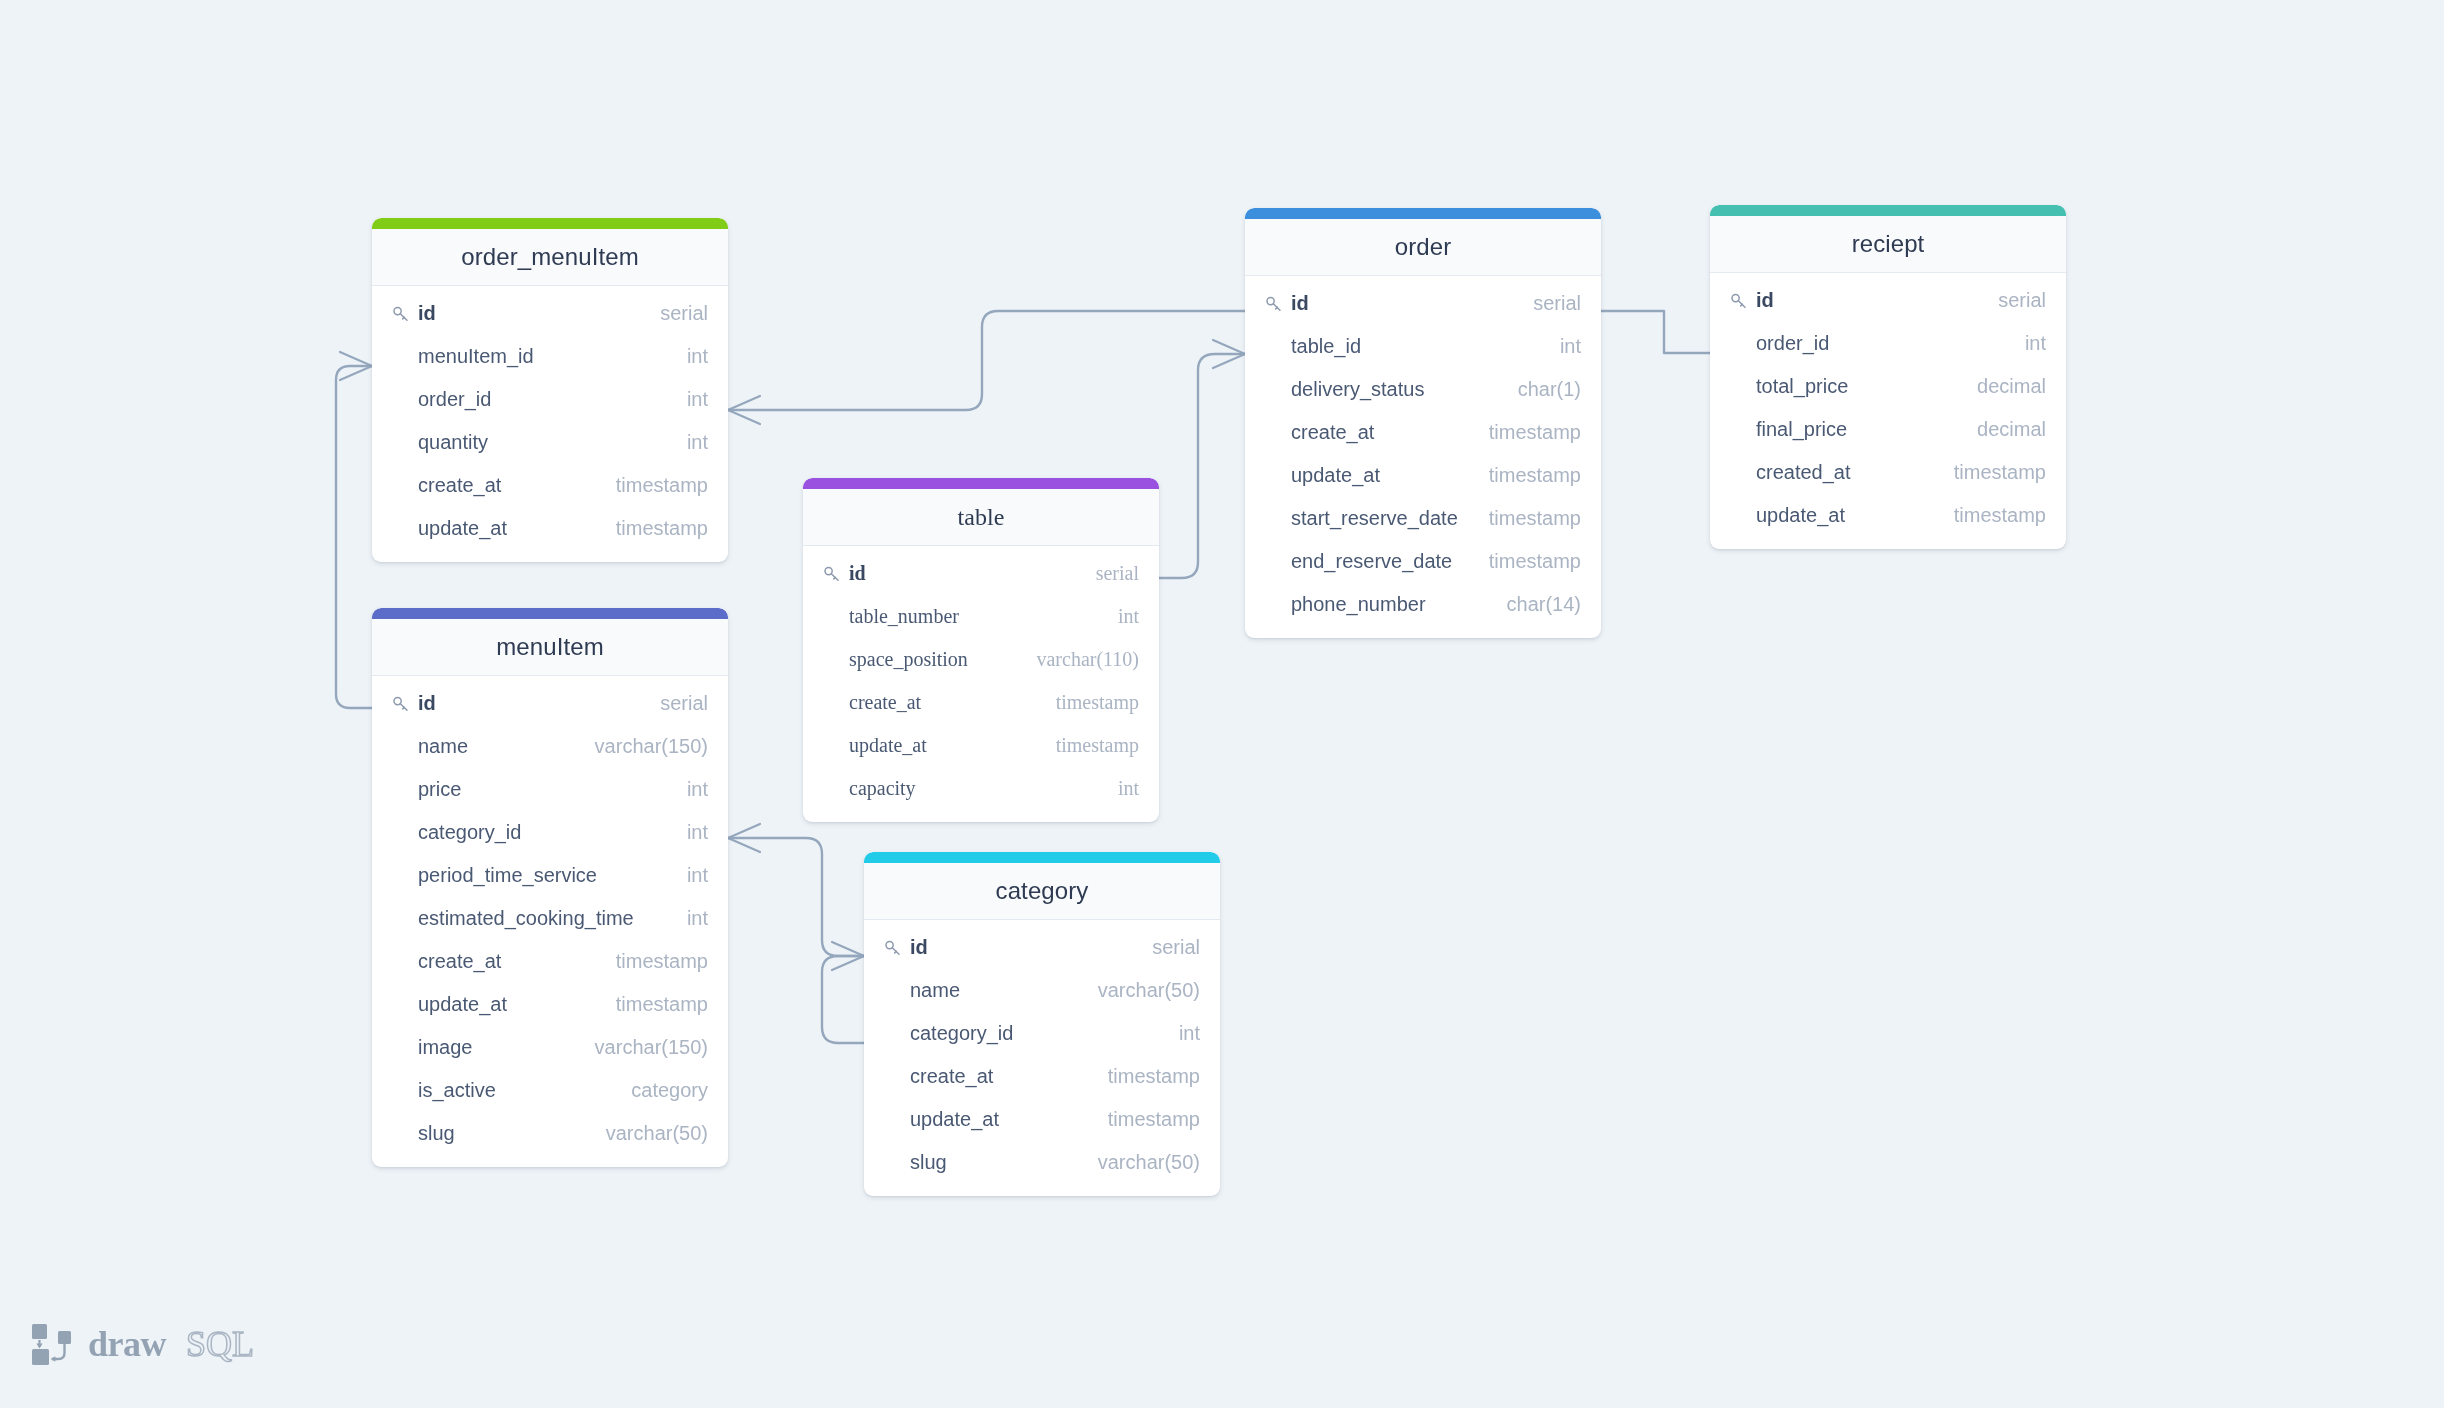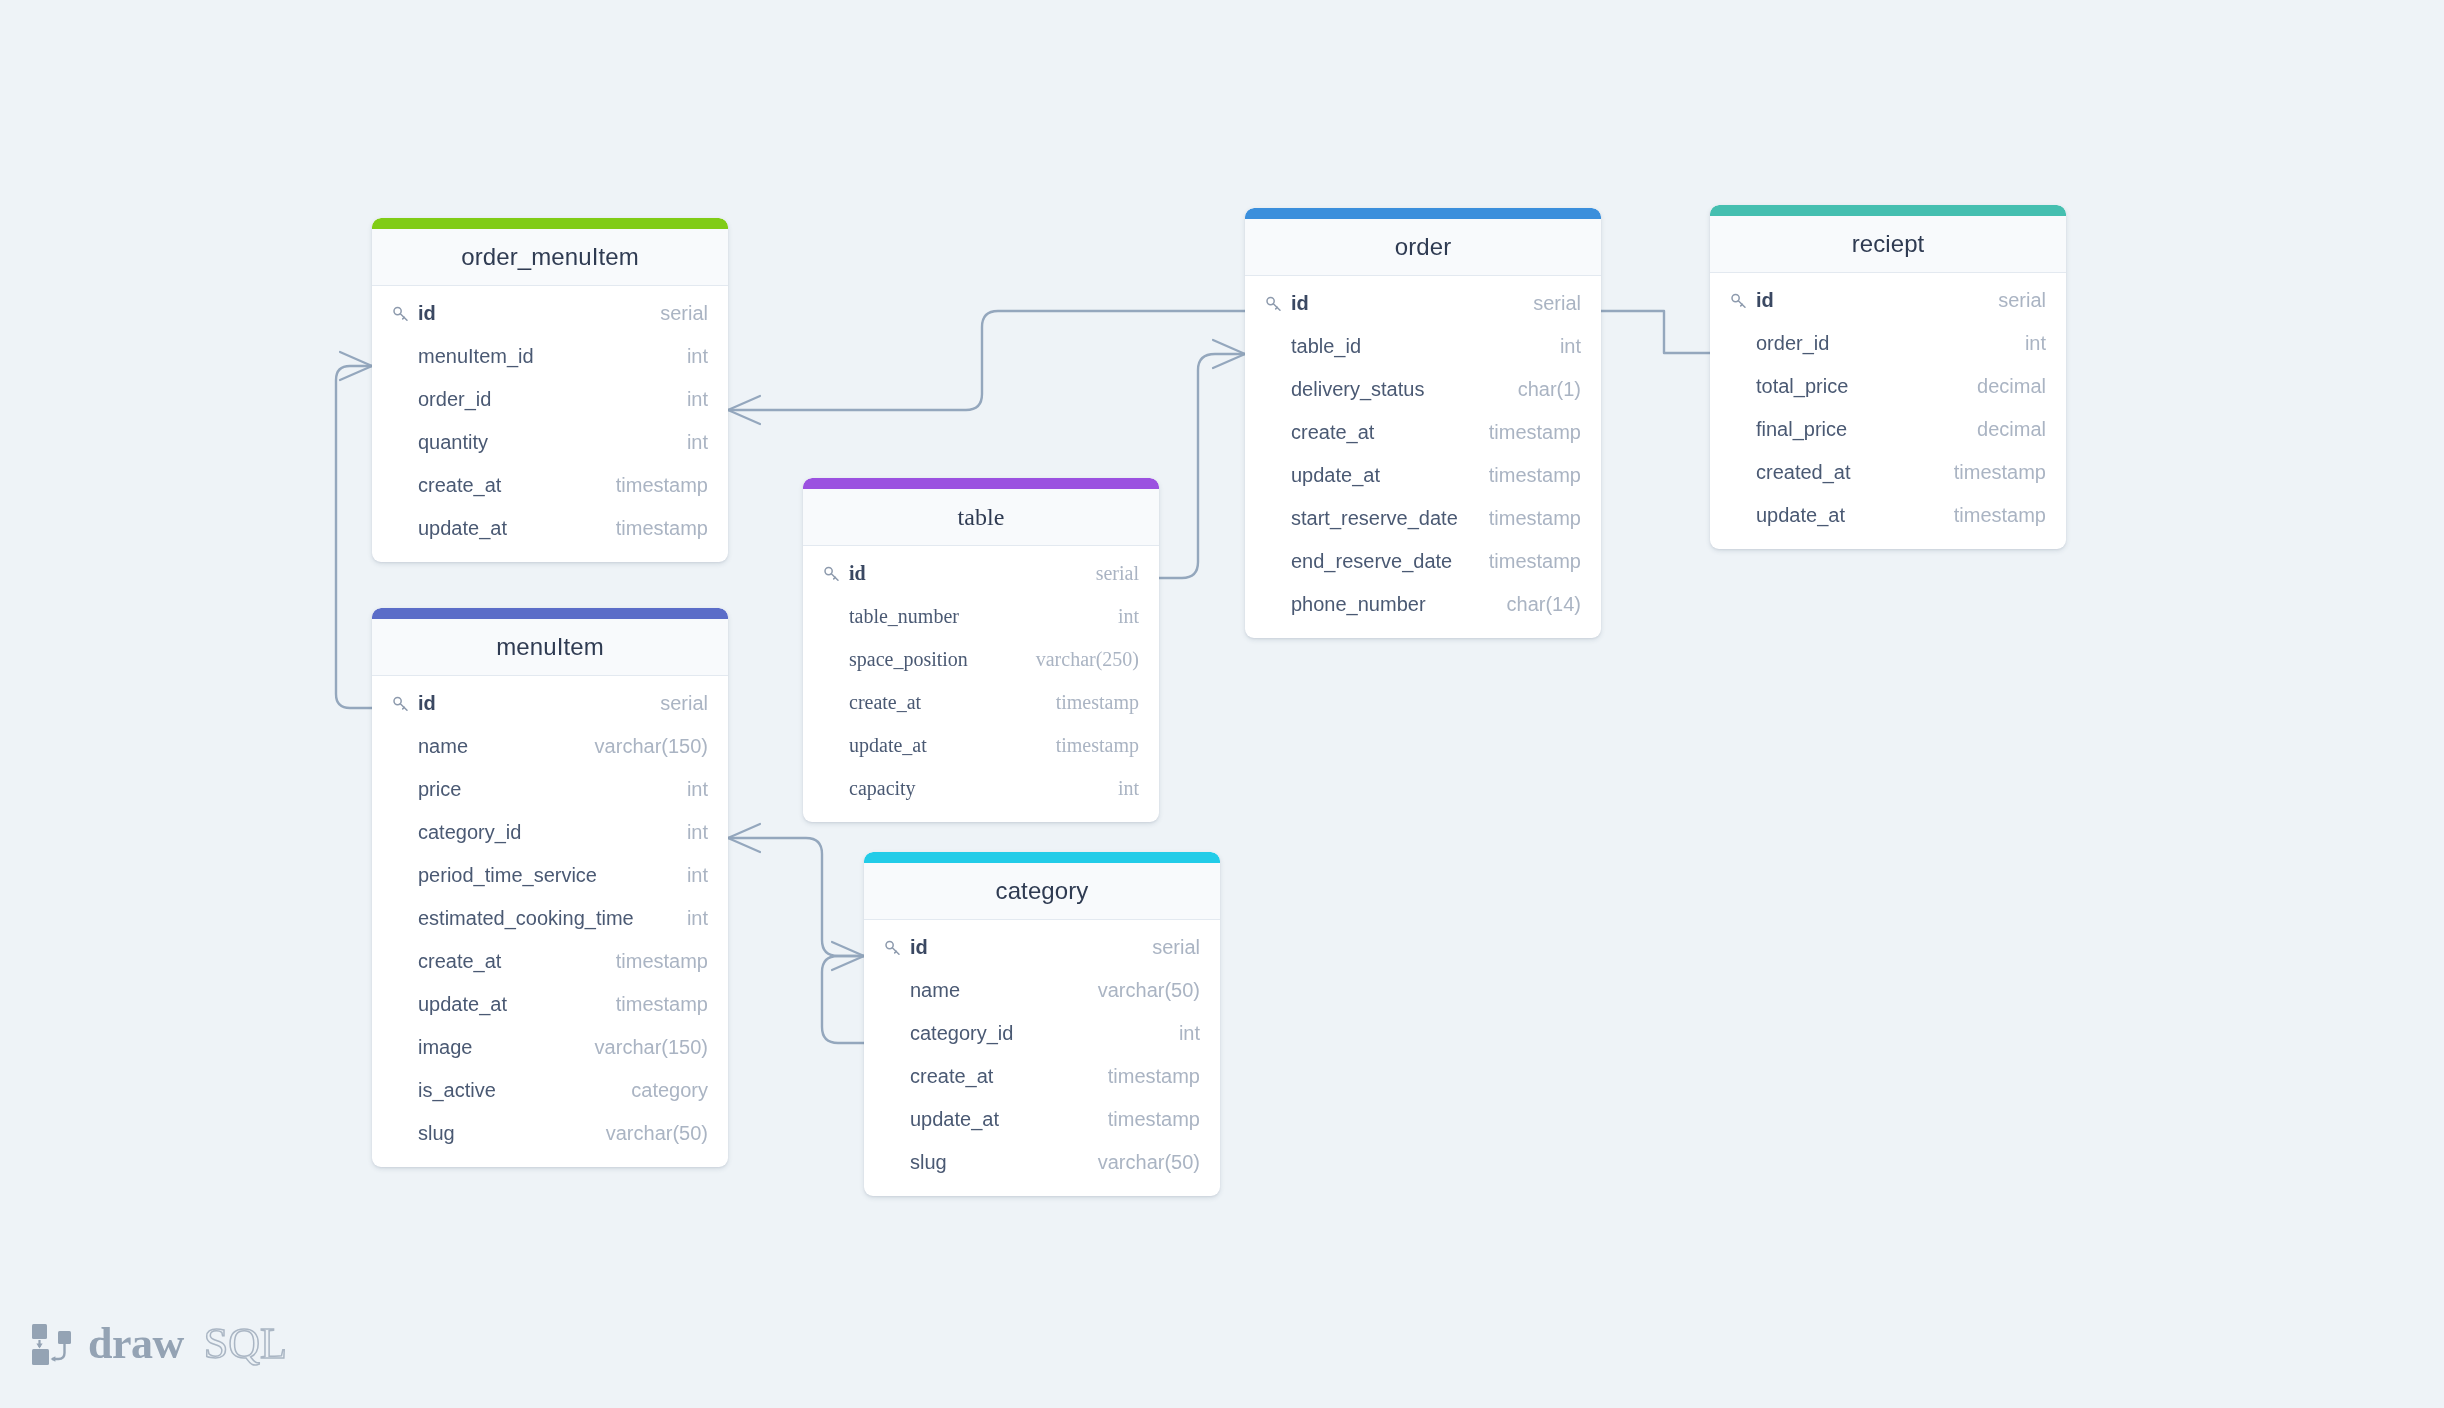--- a/index.html
+++ b/index.html
@@ -61,21 +61,21 @@
   
   #logo{
     position:absolute;
     left:30px;top:1316px;
     display:flex;align-items:center;
     height:56px;
   }
   #logo .mark{width:44px;height:42px;margin-right:14px;}
   #logo .word{
     font-family:"Liberation Serif", serif;
-    font-size:44px;line-height:1;
+    font-size:36px;line-height:1;
     display:flex;align-items:baseline;
   }
   #logo .w-draw{font-weight:bold;color:#94a3b4;letter-spacing:-.5px;}
   #logo .w-sql{
     color:#eef3f7;
     -webkit-text-stroke:1.5px #aab6c4;
     letter-spacing:0px;
     margin-left:20px;
   }
 </style>
@@ -239,21 +239,21 @@
             <span class="col-type">serial</span>
           </div>
           <div class="col-row">
             <span class="keyicon"></span>
             <span class="col-name">table_number</span>
             <span class="col-type">int</span>
           </div>
           <div class="col-row">
             <span class="keyicon"></span>
             <span class="col-name">space_position</span>
-            <span class="col-type">varchar(250)</span>
+            <span class="col-type">varchar(110)</span>
           </div>
           <div class="col-row">
             <span class="keyicon"></span>
             <span class="col-name">create_at</span>
             <span class="col-type">timestamp</span>
           </div>
           <div class="col-row">
             <span class="keyicon"></span>
             <span class="col-name">update_at</span>
             <span class="col-type">timestamp</span>

